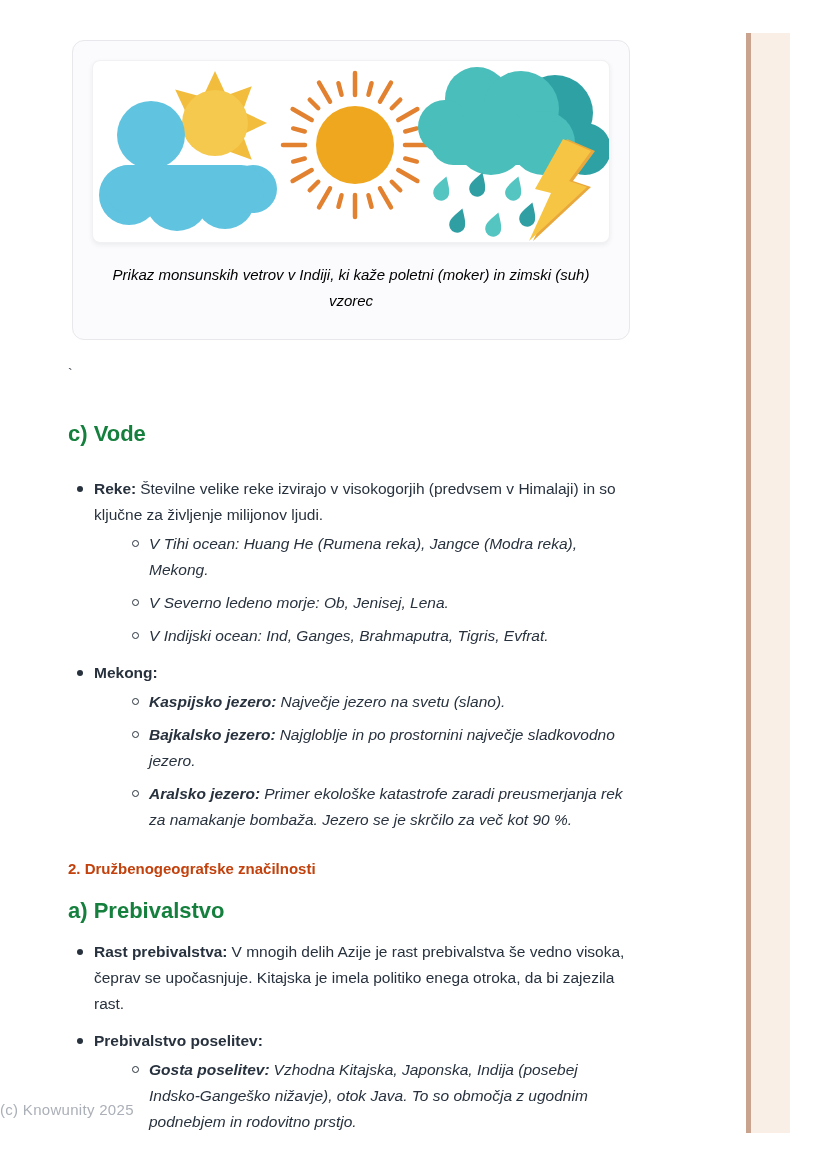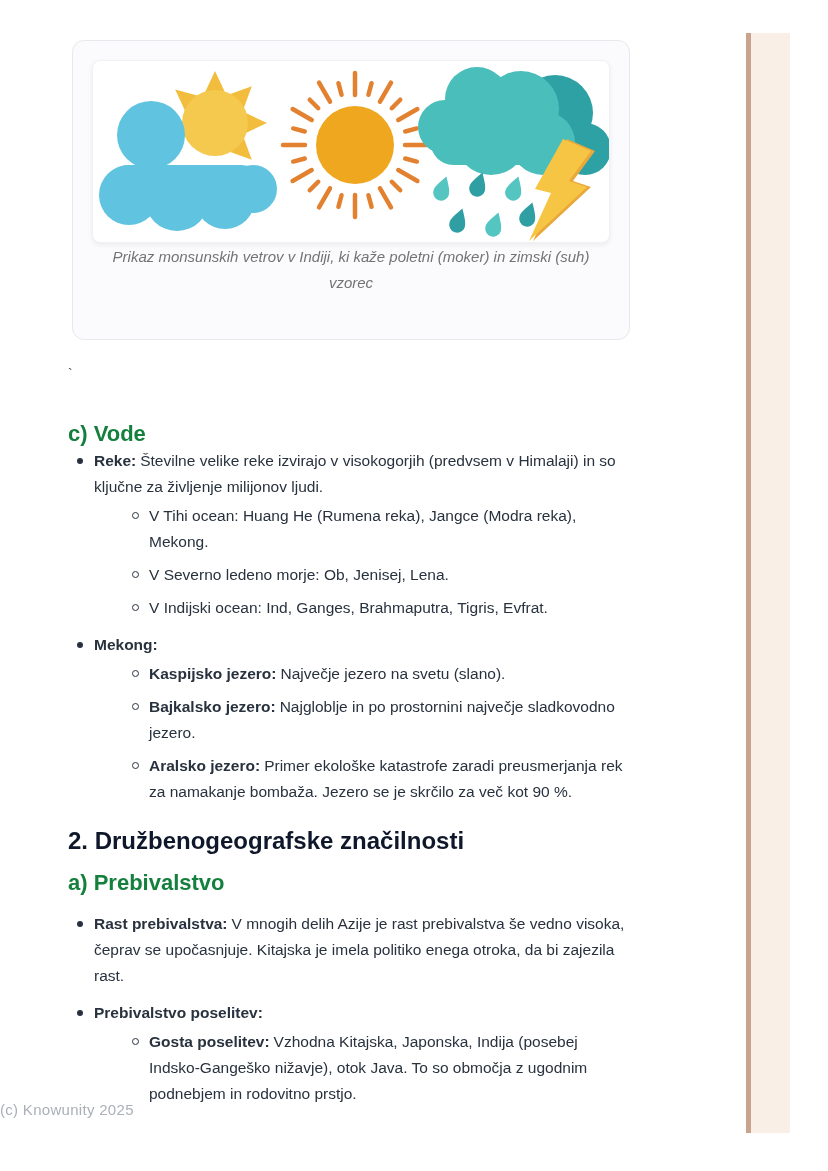--- a/index.html
+++ b/index.html
@@ -19,41 +19,41 @@
     margin-left:4px; width:558px; height:300px; box-sizing:border-box;
     background:#FBFBFD; border:1px solid #E8E8EC; border-radius:12px;
     padding:19px;
   }
   .panel {
     width:518px; height:183px; box-sizing:border-box; background:#ffffff;
     border:1px solid #F1F1F4; border-radius:8px;
     box-shadow:0 2px 5px rgba(30,40,60,0.07); overflow:hidden;
   }
   .caption {
-    margin:1px auto 0; max-width:512px; text-align:center;
-    font-style:italic; font-size:15px; line-height:26px; color:#737373;
+    margin:19px auto 0; max-width:512px; text-align:center;
+    font-style:italic; font-size:15px; line-height:26px; color:#000000;
   }
 
   .stray { margin-top:26px; height:22px; font-size:14px; color:#3A424D; }
 
   .h3 { margin:0; font-size:22px; font-weight:700; line-height:24px; color:#15803d; }
   .h3-vode { margin-top:34px; }
   .h3-preb { margin-top:16px; }
-  .h2 { margin:22px 0 0 0; font-size:24px; font-weight:700; line-height:28px; color:#0f172a; }
+  .h2 { margin:22px 0 0 0; font-size:15px; font-weight:700; line-height:28px; color:#c2410c; }
 
   ul { list-style:none; margin:0; padding:0; font-size:15.5px; line-height:26px; }
-  .l1 { margin-top:2px; }
+  .l1 { margin-top:30px; }
   .l1 > li { position:relative; padding-left:26px; }
   .l1 > li + li { margin-top:11px; }
   .l1 > li::before {
     content:""; position:absolute; left:9px; top:10px; width:6px; height:6px;
     border-radius:50%; background:#28323E;
   }
   .l2 { margin-top:3px; margin-left:28px; }
-  .l2 > li { position:relative; padding-left:27px; }
+  .l2 > li { position:relative; padding-left:27px;font-style:italic; }
   .l2 > li + li { margin-top:7px; }
   .l2 > li::before {
     content:""; position:absolute; left:10px; top:9px; width:5px; height:5px;
     border-radius:50%; border:1.5px solid #28323E; background:transparent;
   }
   .b { font-weight:700; margin-right:4px; }
 
   .watermark {
     position:absolute; top:1101px; left:0; width:775px; text-align:left;
     font-size:15px; letter-spacing:0.3px; color:#ABB0B8; z-index:3;

